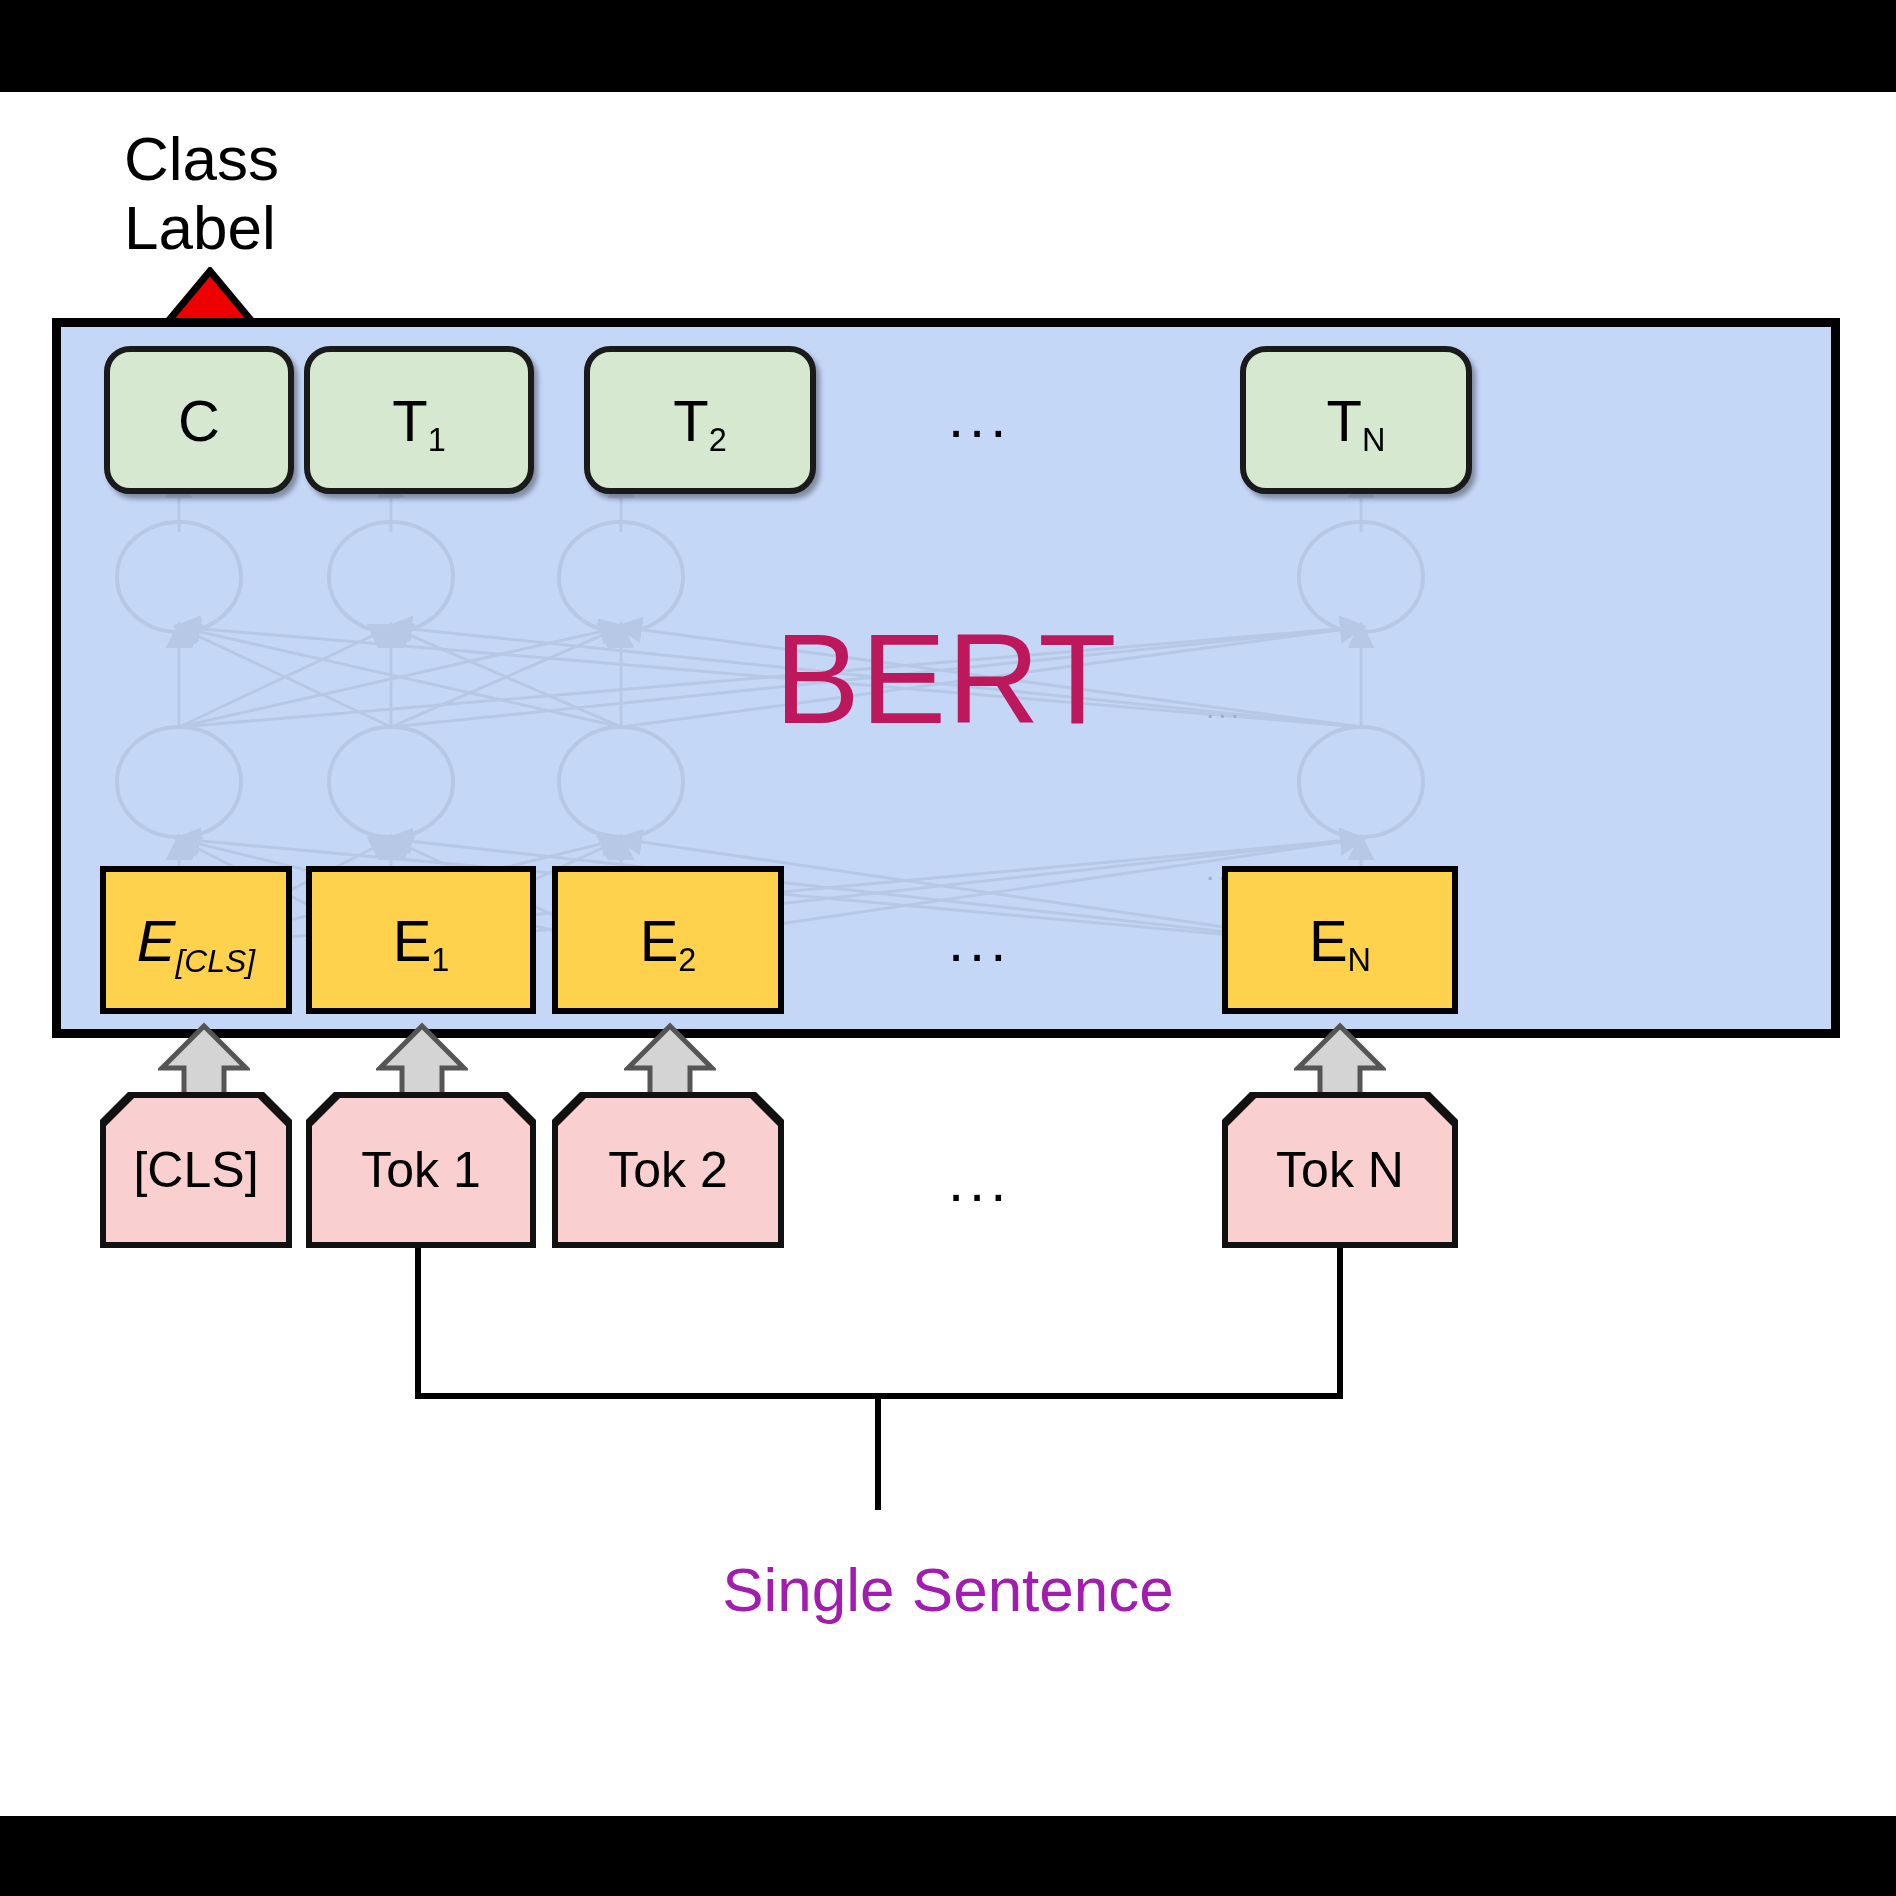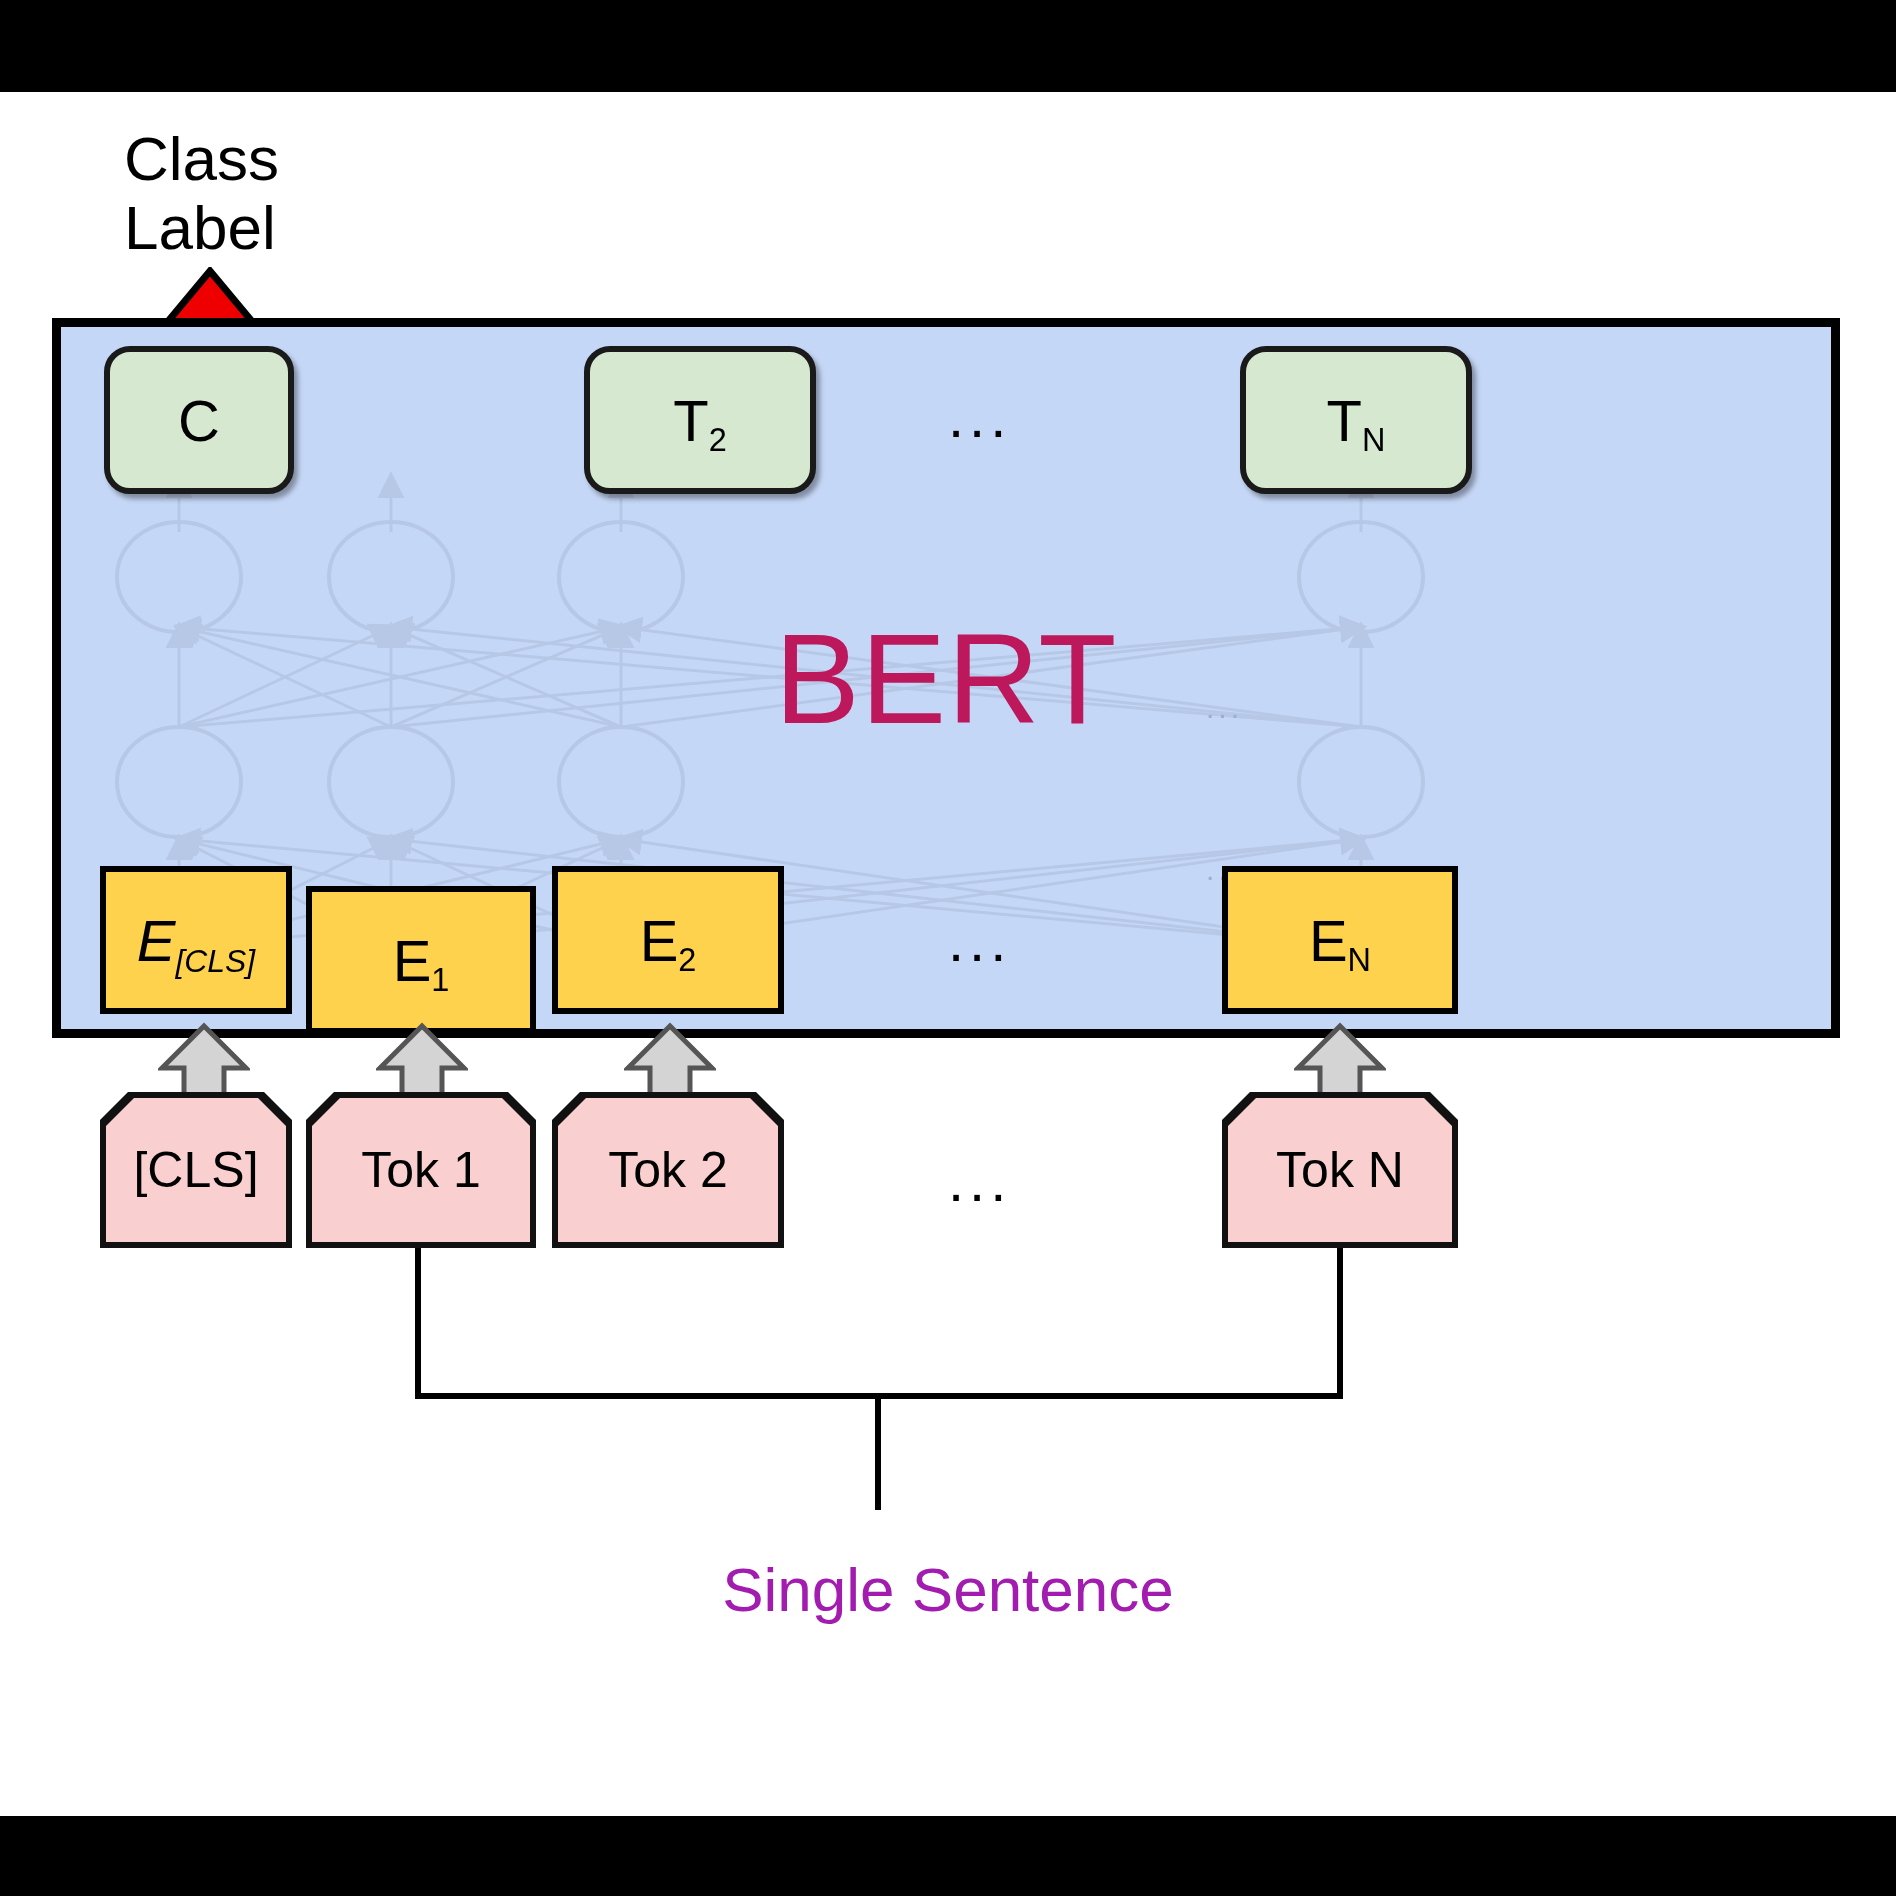--- a/index.html
+++ b/index.html
@@ -278,33 +278,36 @@
 
       <div id="bert-title">BERT</div>
 
       <div class="dots-faint" style="left:1145px; top:366px;">...</div>
       <div class="dots-faint" style="left:1145px; top:528px;">...</div>
     </div>
 
     <div class="green-box" style="left:104px; top:254px; width:190px; height:148px;">
       <span><span>C</span></span>
     </div>
+    <div class="green-box" style="left:304px; top:254px; width:230px; height:148px;">
+      <span><span>T</span><sub>1</sub></span>
+    </div>
     <div class="green-box" style="left:552px; top:254px; width:232px; height:148px;margin-left:32px;">
       <span><span>T</span><sub>2</sub></span>
     </div>
     <div class="green-box" style="left:1240px; top:254px; width:232px; height:148px;">
       <span><span>T</span><sub>N</sub></span>
     </div>
 
     <div class="dots" style="left:948px; top:296px;">...</div>
 
     <div class="yellow-box" style="left:100px; top:774px; width:192px; height:148px;font-style:italic;">
       <span><span>E</span><span class="sub-cls">[CLS]</span></span>
     </div>
-    <div class="yellow-box" style="left:306px; top:774px; width:230px; height:148px;margin-top:20px;">
+    <div class="yellow-box" style="left:306px; top:774px; width:230px; height:148px;">
       <span><span>E</span><sub>1</sub></span>
     </div>
     <div class="yellow-box" style="left:552px; top:774px; width:232px; height:148px;">
       <span><span>E</span><sub>2</sub></span>
     </div>
     <div class="yellow-box" style="left:1222px; top:774px; width:236px; height:148px;">
       <span><span>E</span><sub>N</sub></span>
     </div>
 
     <div class="dots" style="left:948px; top:820px;">...</div>

